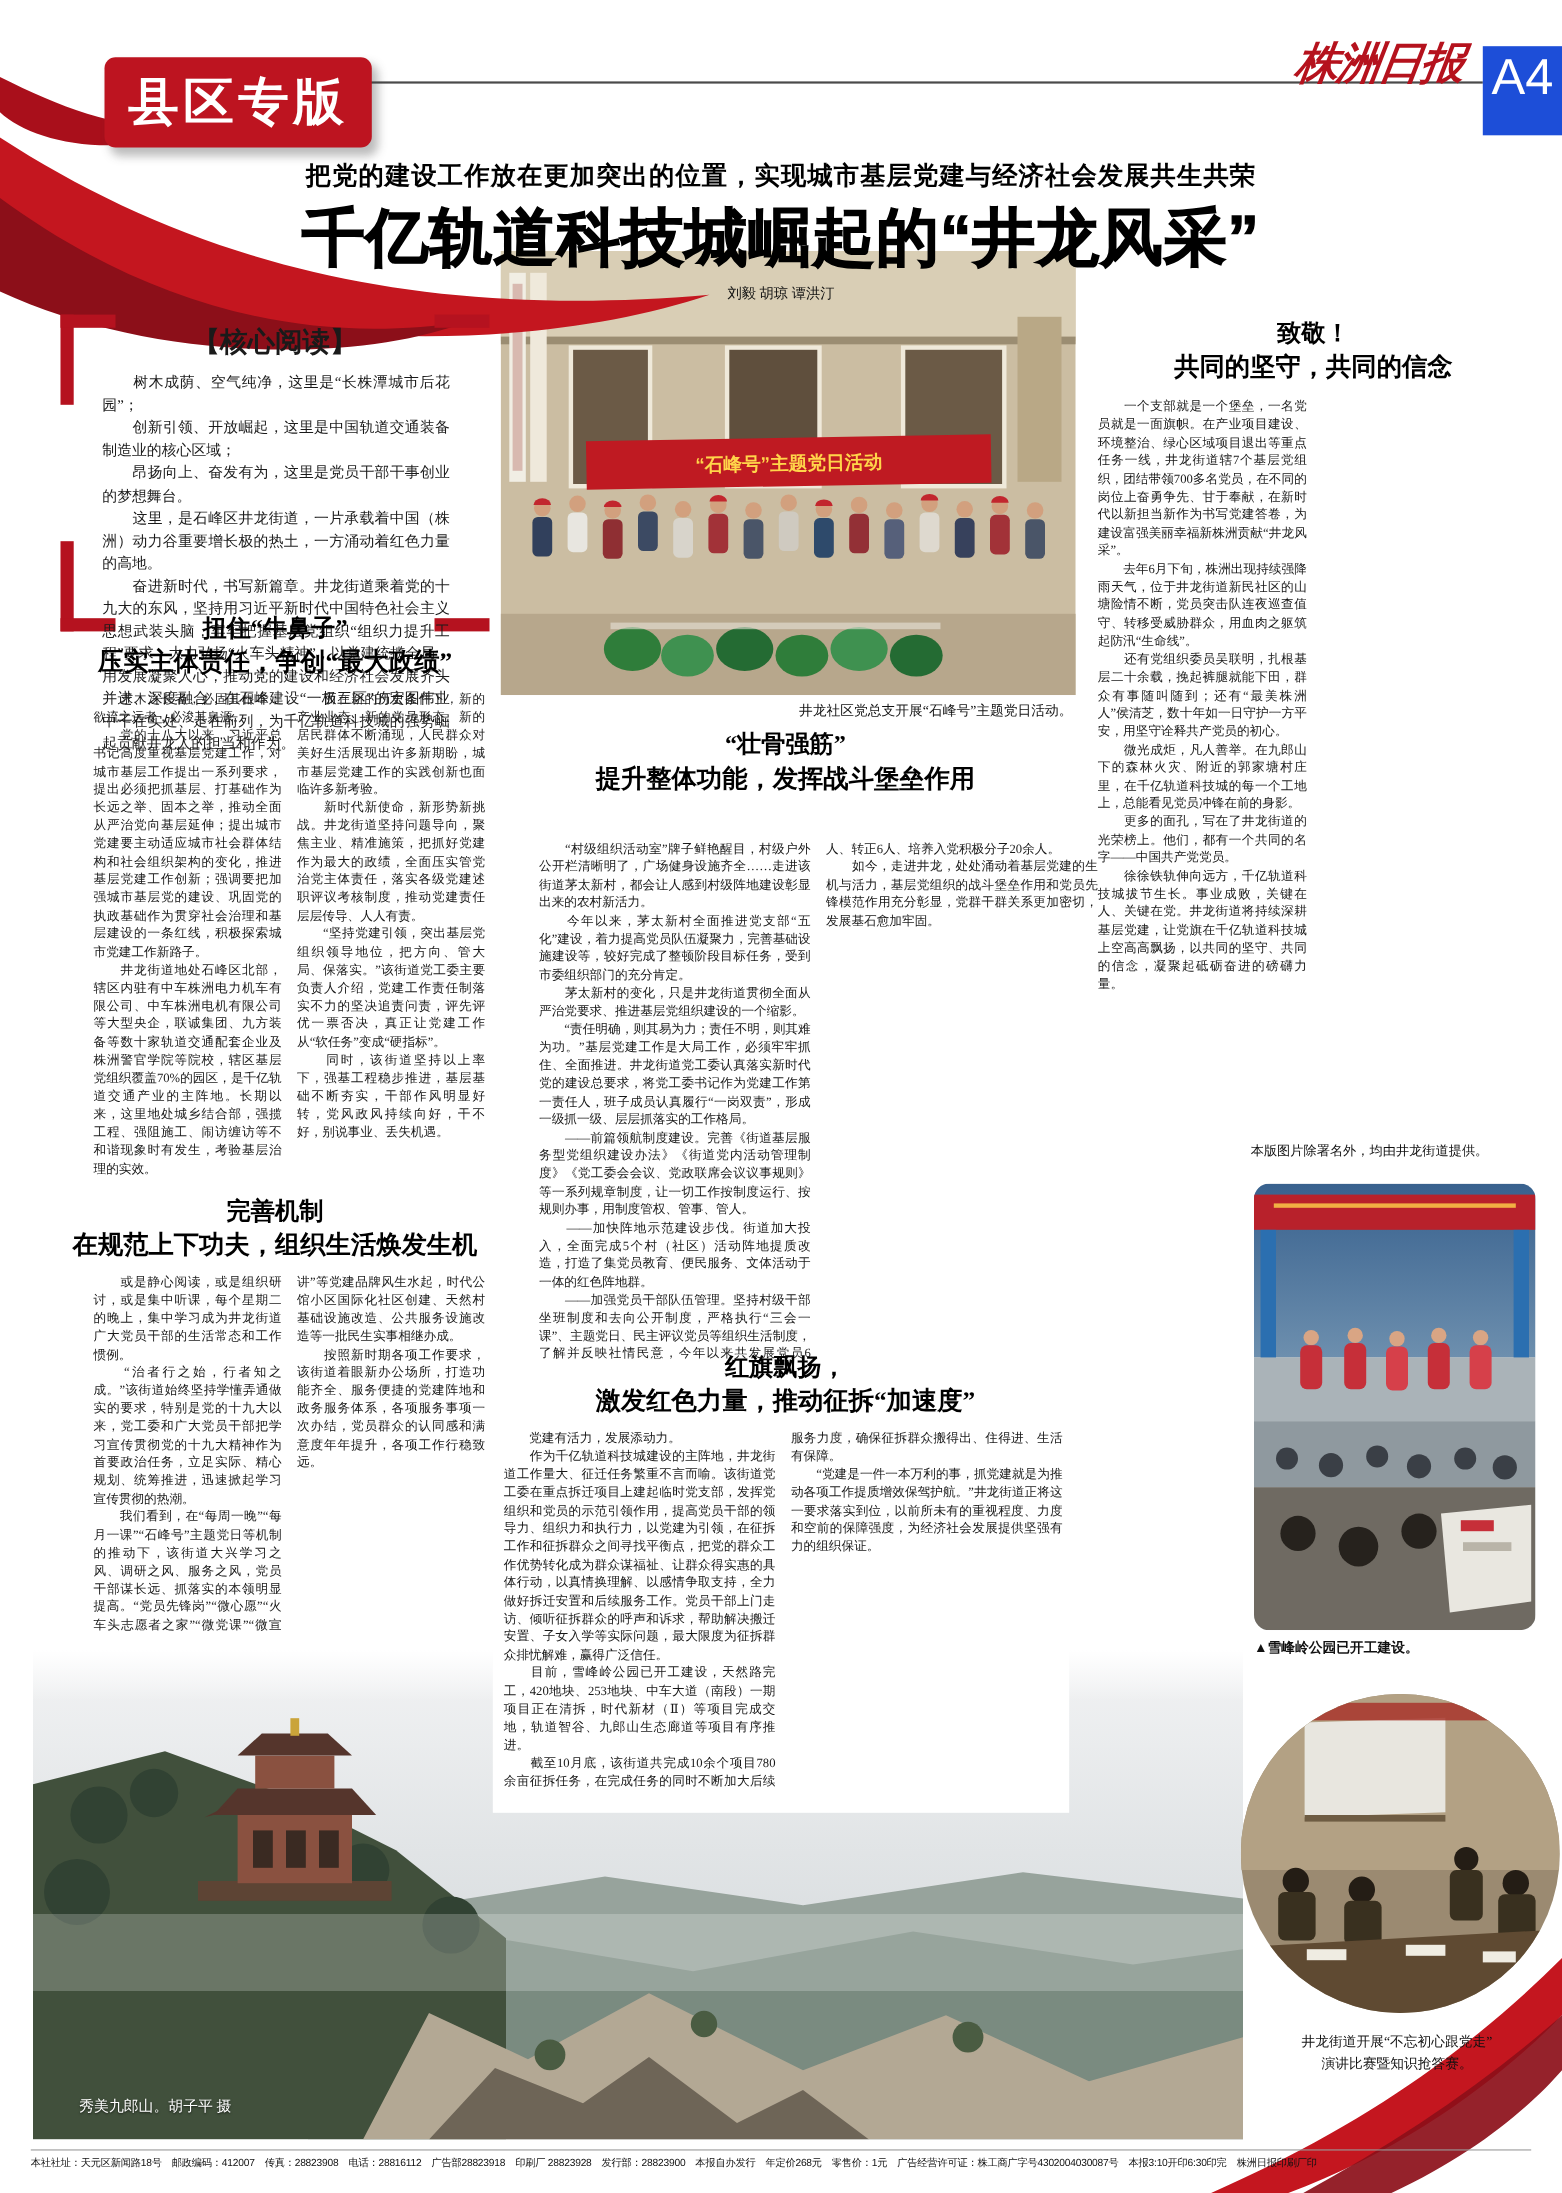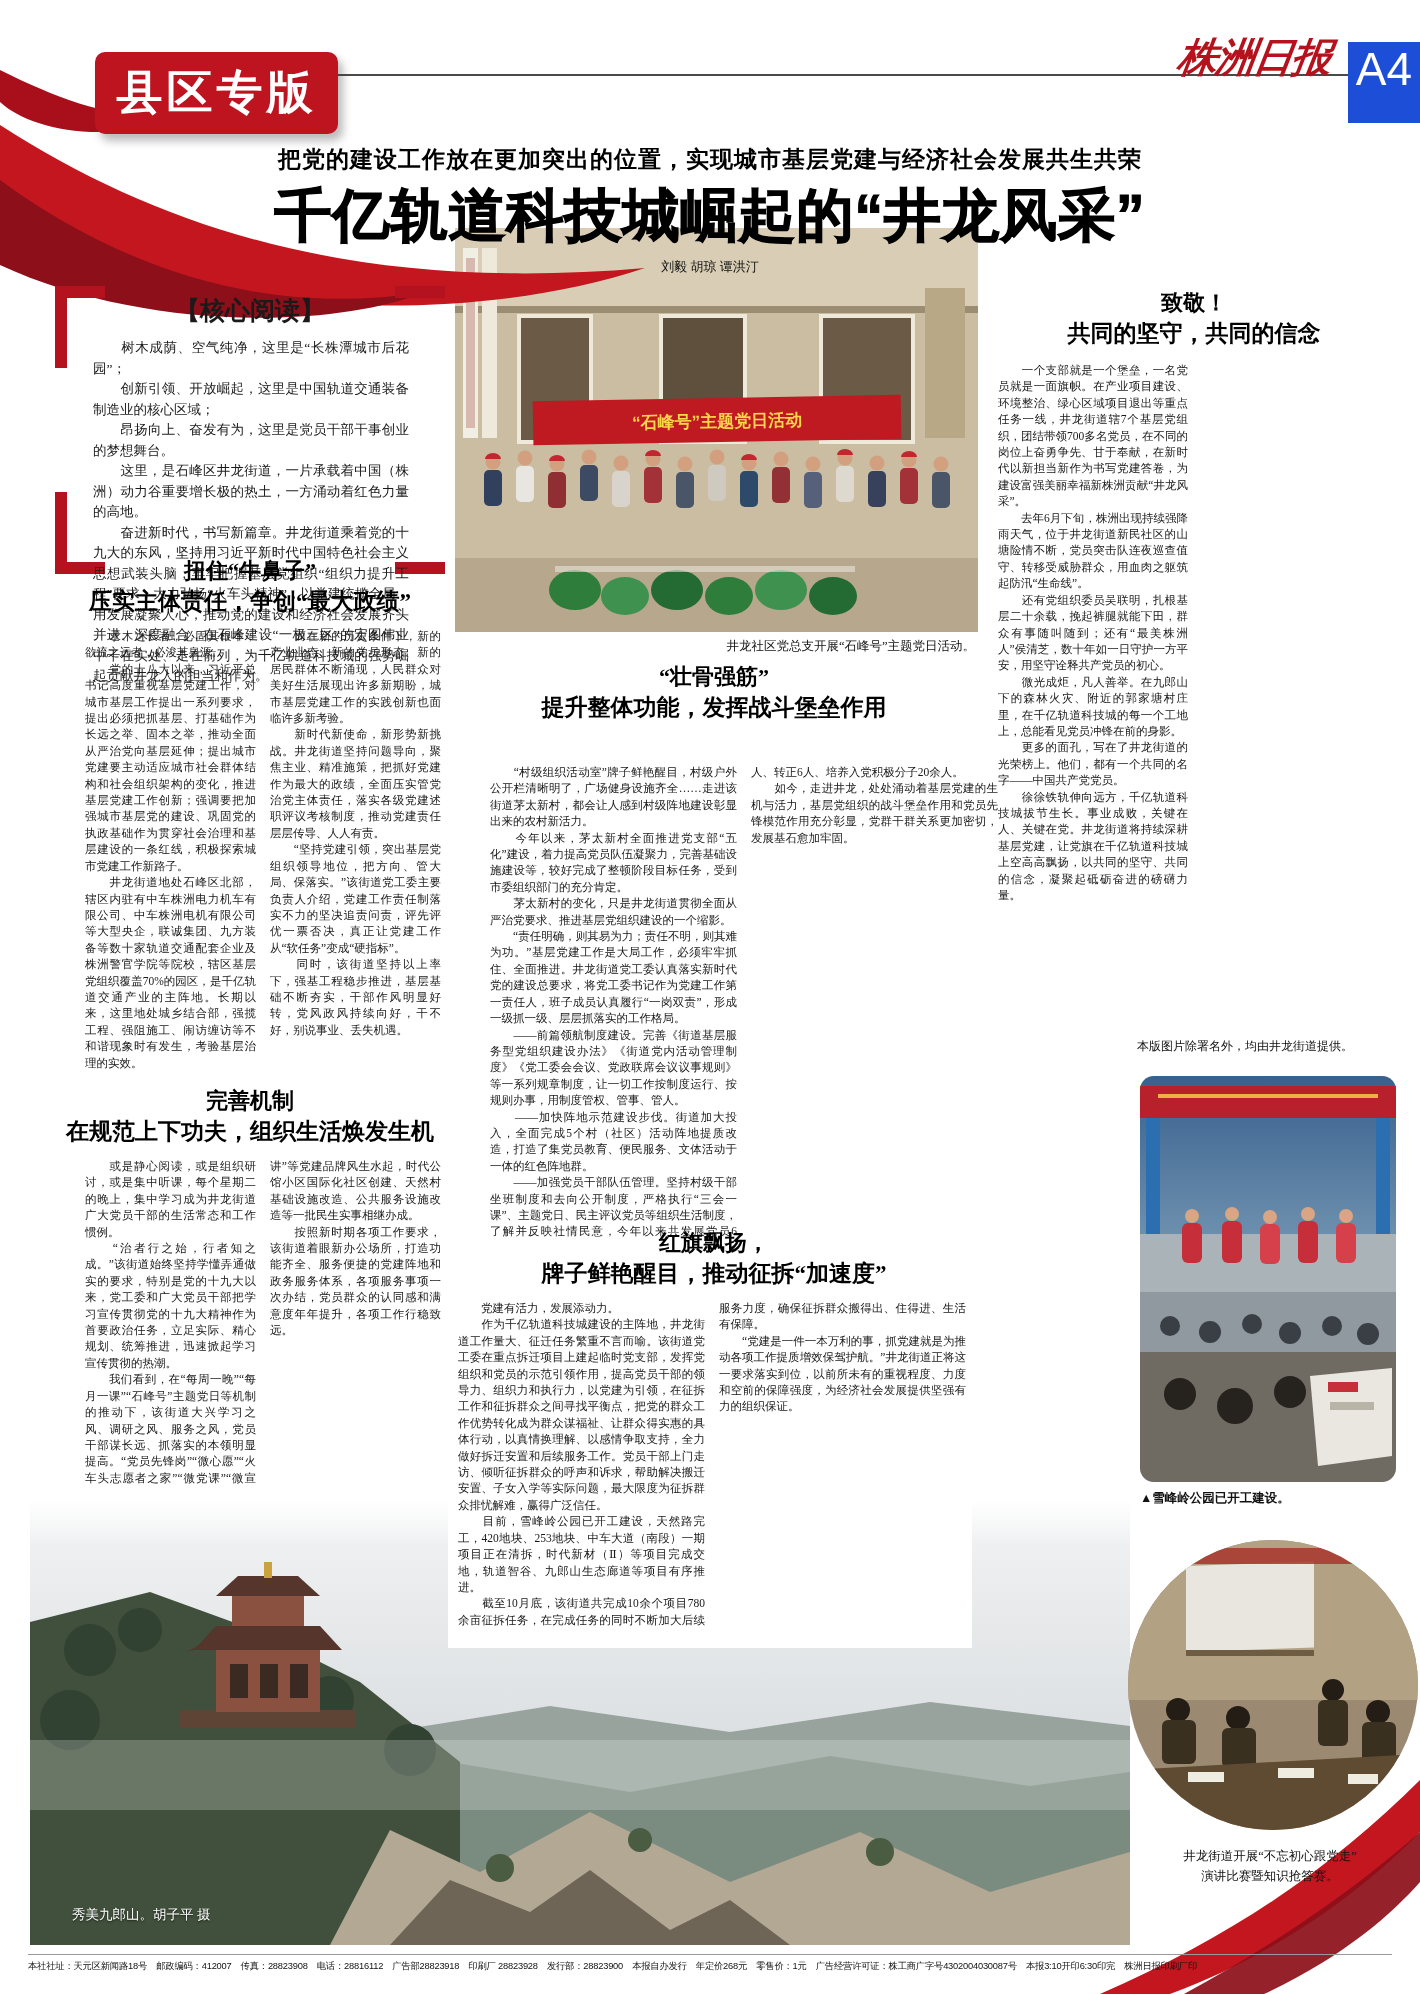--- a/index.html
+++ b/index.html
@@ -176,21 +176,21 @@
 　　茅太新村的变化，只是井龙街道贯彻全面从严治党要求、推进基层党组织建设的一个缩影。
 　　“责任明确，则其易为力；责任不明，则其难为功。”基层党建工作是大局工作，必须牢牢抓住、全面推进。井龙街道党工委认真落实新时代党的建设总要求，将党工委书记作为党建工作第一责任人，班子成员认真履行“一岗双责”，形成一级抓一级、层层抓落实的工作格局。
 　　——前篇领航制度建设。完善《街道基层服务型党组织建设办法》《街道党内活动管理制度》《党工委会会议、党政联席会议议事规则》等一系列规章制度，让一切工作按制度运行、按规则办事，用制度管权、管事、管人。
 　　——加快阵地示范建设步伐。街道加大投入，全面完成5个村（社区）活动阵地提质改造，打造了集党员教育、便民服务、文体活动于一体的红色阵地群。
 　　——加强党员干部队伍管理。坚持村级干部坐班制度和去向公开制度，严格执行“三会一课”、主题党日、民主评议党员等组织生活制度，了解并反映社情民意，今年以来共发展党员6人、转正6人、培养入党积极分子20余人。
 　　如今，走进井龙，处处涌动着基层党建的生机与活力，基层党组织的战斗堡垒作用和党员先锋模范作用充分彰显，党群干群关系更加密切，发展基石愈加牢固。</div>
 
   <div class="abs whiteblock" style="left:448px;top:1224px;width:524px;height:424px;"></div>
   <div class="abs shead" style="left:460px;top:1228px;width:508px;z-index:6;">
     <div class="l1">红旗飘扬，</div>
-    <div class="l2">牌子鲜艳醒目，推动征拆“加速度”</div>
+    <div class="l2">激发红色力量，推动征拆“加速度”</div>
   </div>
   <div class="abs sbody" style="left:458px;top:1300px;width:508px;height:342px;">　　党建有活力，发展添动力。
 　　作为千亿轨道科技城建设的主阵地，井龙街道工作量大、征迁任务繁重不言而喻。该街道党工委在重点拆迁项目上建起临时党支部，发挥党组织和党员的示范引领作用，提高党员干部的领导力、组织力和执行力，以党建为引领，在征拆工作和征拆群众之间寻找平衡点，把党的群众工作优势转化成为群众谋福祉、让群众得实惠的具体行动，以真情换理解、以感情争取支持，全力做好拆迁安置和后续服务工作。党员干部上门走访、倾听征拆群众的呼声和诉求，帮助解决搬迁安置、子女入学等实际问题，最大限度为征拆群众排忧解难，赢得广泛信任。
 　　目前，雪峰岭公园已开工建设，天然路完工，420地块、253地块、中车大道（南段）一期项目正在清拆，时代新材（Ⅱ）等项目完成交地，轨道智谷、九郎山生态廊道等项目有序推进。
 　　截至10月底，该街道共完成10余个项目780余亩征拆任务，在完成任务的同时不断加大后续服务力度，确保征拆群众搬得出、住得进、生活有保障。
 　　“党建是一件一本万利的事，抓党建就是为推动各项工作提质增效保驾护航。”井龙街道正将这一要求落实到位，以前所未有的重视程度、力度和空前的保障强度，为经济社会发展提供坚强有力的组织保证。</div>
 
   <div class="abs shead" style="left:995px;top:288px;width:398px;">
     <div class="l1">致敬！</div>
     <div class="l2">共同的坚守，共同的信念</div>

